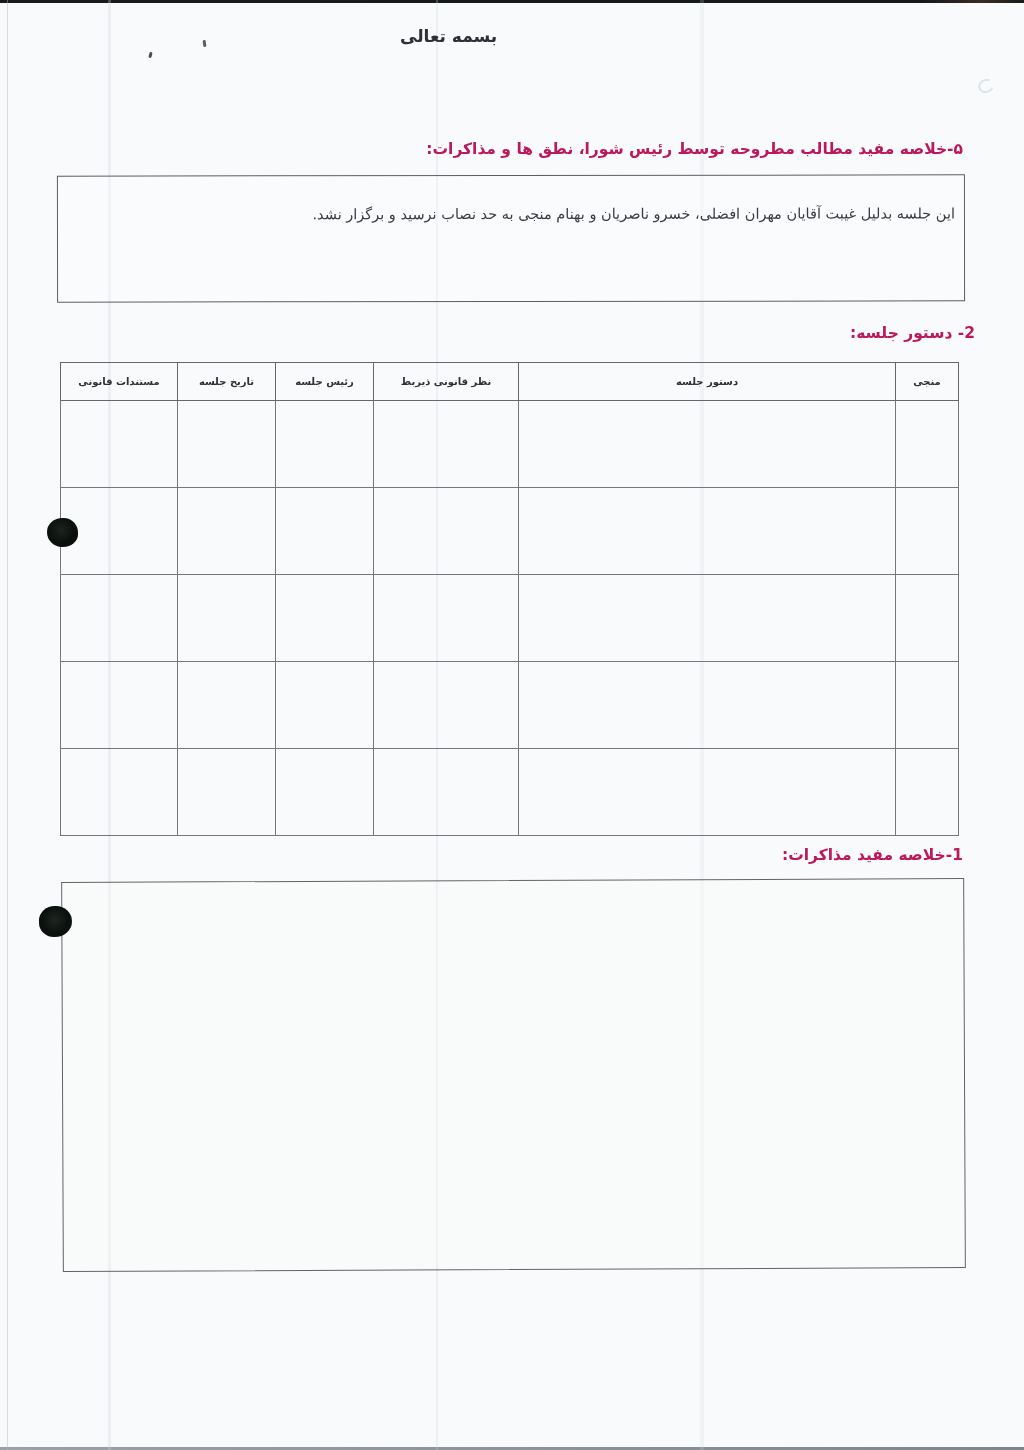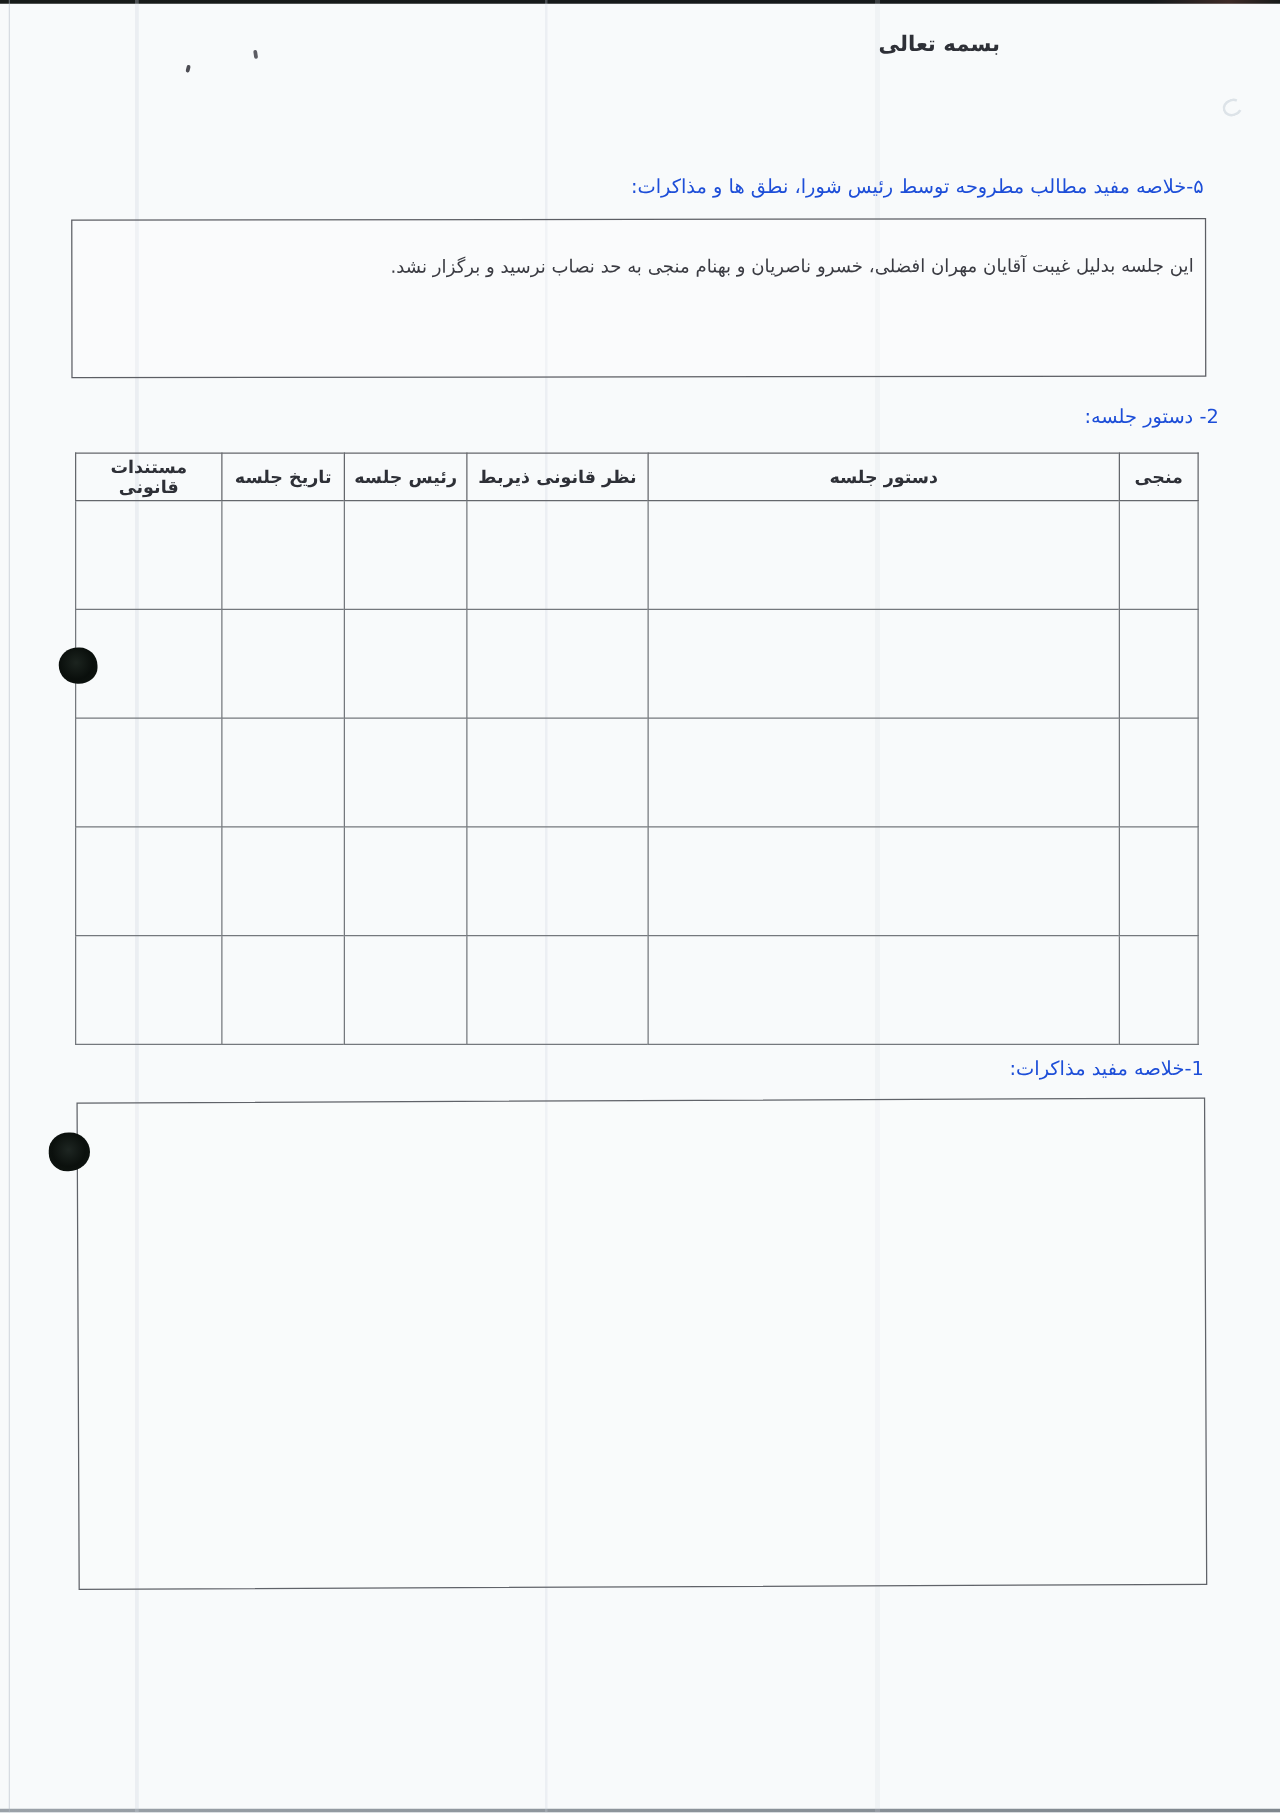--- a/index.html
+++ b/index.html
@@ -26,42 +26,42 @@
   .s2 { left: 436px; width: 2px; background: rgba(205,212,222,0.28); }
   .s3 { left: 700px; width: 4px; background: rgba(210,216,226,0.20); }
   .speck { position: absolute; background: #4d4d54; border-radius: 2px; }
   .sp1 { left: 149px; top: 52px; width: 3px; height: 6px; transform: rotate(14deg); }
   .sp2 { left: 203px; top: 40px; width: 3px; height: 7px; background: #5c5c63; transform: rotate(-8deg); }
   .cmark { position: absolute; left: 978px; top: 79px; width: 12px; height: 10px;
            border: 2px solid #dde3e8; border-right-color: transparent; border-radius: 50%;
            transform: rotate(-20deg); }
   
   .doc-header { position: absolute; top: 26px; left: 400px; width: 400px;
-                text-align: right; font-weight: bold; direction: rtl;
+                text-align: left; font-weight: bold; direction: rtl;
                 font-size: 17px; color: #2e3037; }
   .doc-header > div { margin-bottom: 13px; line-height: 1.2; }
   
-  .sec-heading { position: absolute; direction: rtl; font-weight: normal;
-                 font-size: 15.5px; color: #1d4ed8; white-space: nowrap; margin-left: 39px; }
+  .sec-heading { position: absolute; direction: rtl; font-weight: bold;
+                 font-size: 15.5px; color: #be185d; white-space: nowrap; margin-left: 39px; }
   .h5 { top: 140px; right: 61px; }
   .h6 { top: 324px; right: 49px; }
   .h7 { top: 846px; right: 61px; }
   
   .box1 { position: absolute; top: 175px; left: 57px; width: 906px; height: 125px;
           border: 1px solid #5c5e64; direction: rtl; background: rgba(255,255,255,0.25);
           transform: rotate(-0.08deg); }
   .box1 p { margin: 27px 9px 0 0; font-size: 14.5px; color: #3a3b42; line-height: 1.6; }
   .box2 { position: absolute; top: 880px; left: 62px; width: 901px; height: 388px;
           border: 1px solid #606369; background: rgba(255,255,255,0.2);
           transform: rotate(-0.25deg); }
   
   table.agenda { position: absolute; top: 362px; left: 60px; width: 898px;
                  border-collapse: collapse; direction: rtl; table-layout: fixed;
                  border: 1px solid #53565b; }
-  table.agenda th { height: 37px; font-size: 14px; font-weight: bold; color: #2e3037;
+  table.agenda th { height: 37px; font-size: 10px; font-weight: bold; color: #2e3037;
                     border: 1px solid #64676c; text-align: center; vertical-align: middle;
                     padding: 0 4px; }
   table.agenda td { height: 84px; border: 1px solid #74787d; }
   
   .hole { position: absolute; }
   .hole1 { left: 47px; top: 518px; width: 31px; height: 29px;
            border-radius: 52% 48% 50% 50% / 50% 52% 46% 54%;
            background: radial-gradient(circle at 45% 42%, #1c241f 0%, #0a0f0c 55%, #0e1410 100%); }
   .hole2 { left: 39px; top: 906px; width: 33px; height: 31px;
            border-radius: 50% 50% 54% 46% / 48% 52% 52% 48%;

